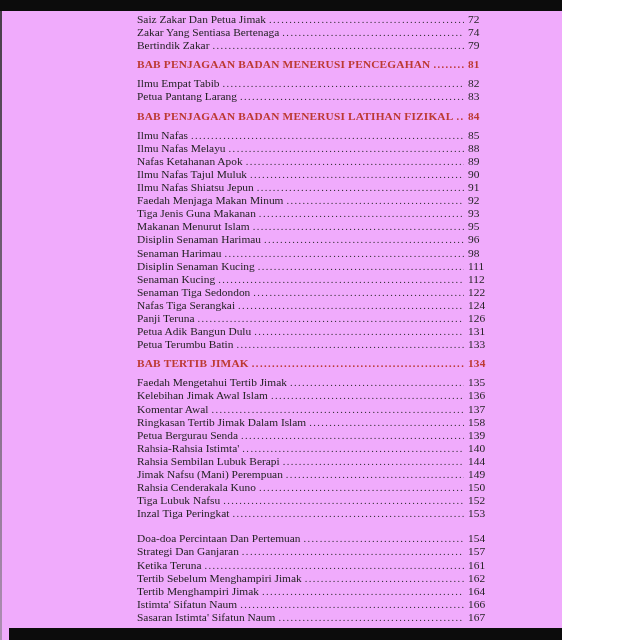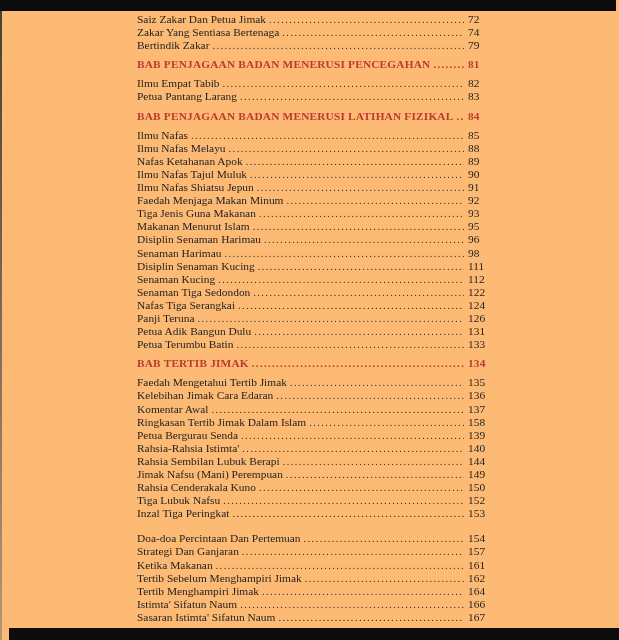--- a/index.html
+++ b/index.html
@@ -2,23 +2,23 @@
 <html style="--accent: #bc3a32;"><head>
 <meta charset="utf-8">
 <style>
   html, body {
     margin: 0;
     padding: 0;
     background: #ffffff;
   }
   .page {
     position: relative;
-    width: 619px;
+    width: 562px;
     height: 640px;
-    background: #fdba74;
+    background: #f0abfc;
     overflow: hidden;
     font-family: "Liberation Serif", "DejaVu Serif", serif;
     color: #1f1f1f;
   }
   .scan-bar-top {
     position: absolute;
     top: 0; left: 0;
     width: 616px; height: 11px;
     background: #0c0c0c;
   }
@@ -220,21 +220,21 @@
         <span class="leader"></span>
         <span class="num">134</span>
       </div>
       <div class="item-group">
         <div class="row">
           <span class="t">Faedah Mengetahui Tertib Jimak</span>
           <span class="leader"></span>
           <span class="num">135</span>
         </div>
         <div class="row">
-          <span class="t">Kelebihan Jimak Cara Edaran</span>
+          <span class="t">Kelebihan Jimak Awal Islam</span>
           <span class="leader"></span>
           <span class="num">136</span>
         </div>
         <div class="row">
           <span class="t">Komentar Awal</span>
           <span class="leader"></span>
           <span class="num">137</span>
         </div>
         <div class="row">
           <span class="t">Ringkasan Tertib Jimak Dalam Islam</span>
@@ -282,21 +282,21 @@
           <span class="t">Doa-doa Percintaan Dan Pertemuan</span>
           <span class="leader"></span>
           <span class="num">154</span>
         </div>
         <div class="row">
           <span class="t">Strategi Dan Ganjaran</span>
           <span class="leader"></span>
           <span class="num">157</span>
         </div>
         <div class="row">
-          <span class="t">Ketika Makanan</span>
+          <span class="t">Ketika Teruna</span>
           <span class="leader"></span>
           <span class="num">161</span>
         </div>
         <div class="row">
           <span class="t">Tertib Sebelum Menghampiri Jimak</span>
           <span class="leader"></span>
           <span class="num">162</span>
         </div>
         <div class="row">
           <span class="t">Tertib Menghampiri Jimak</span>

